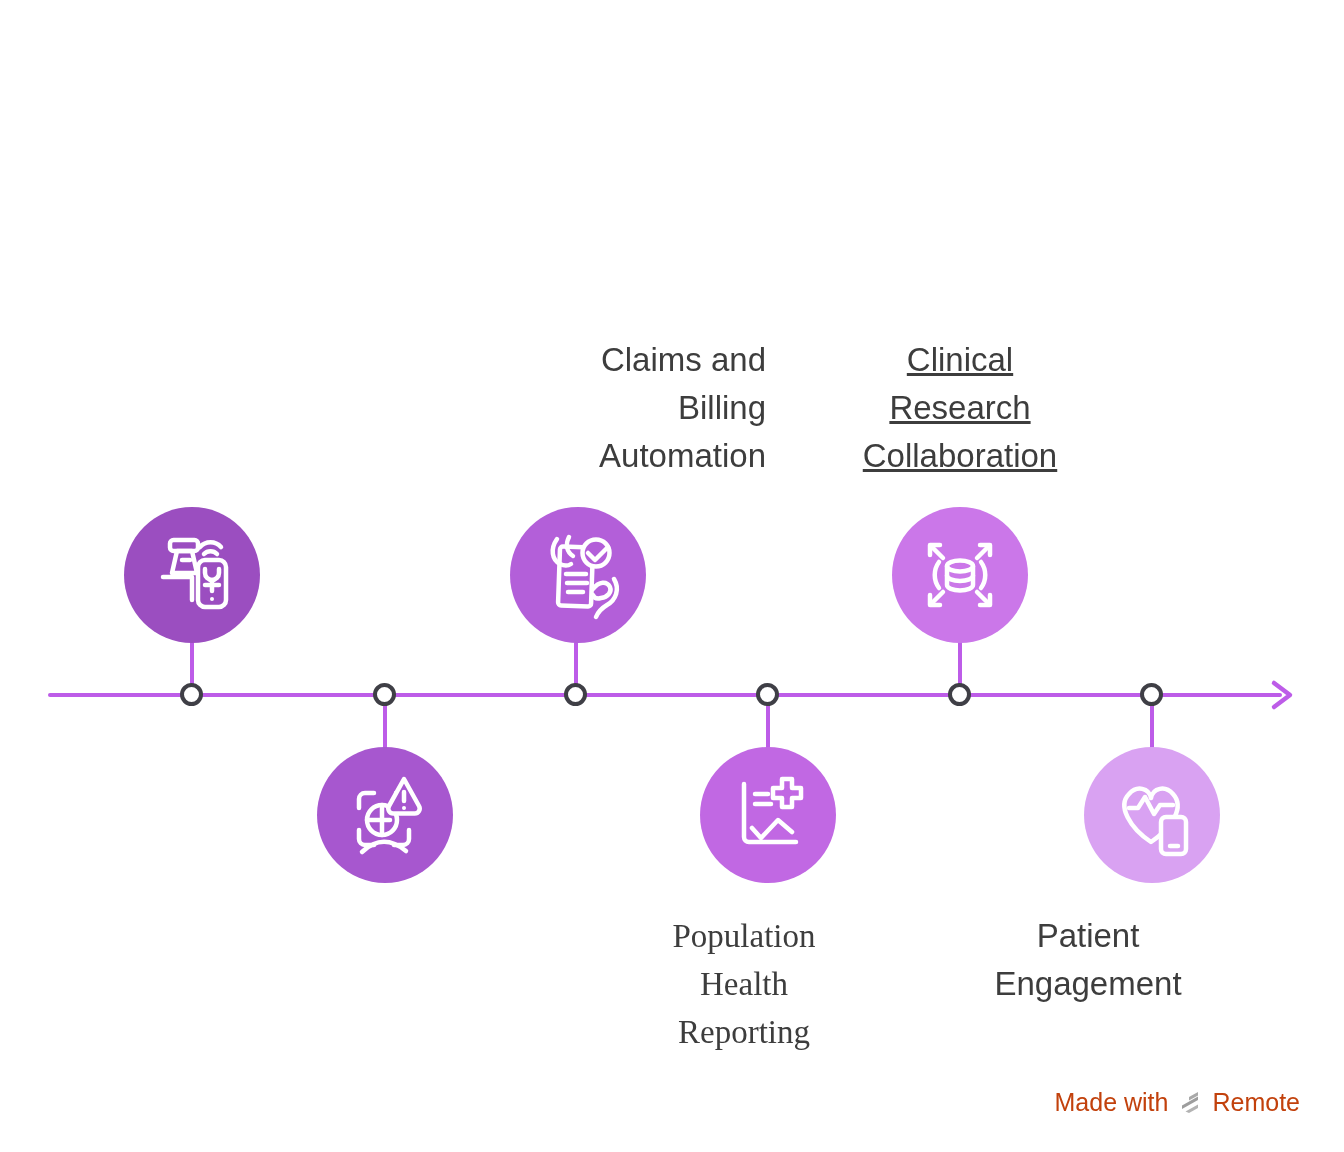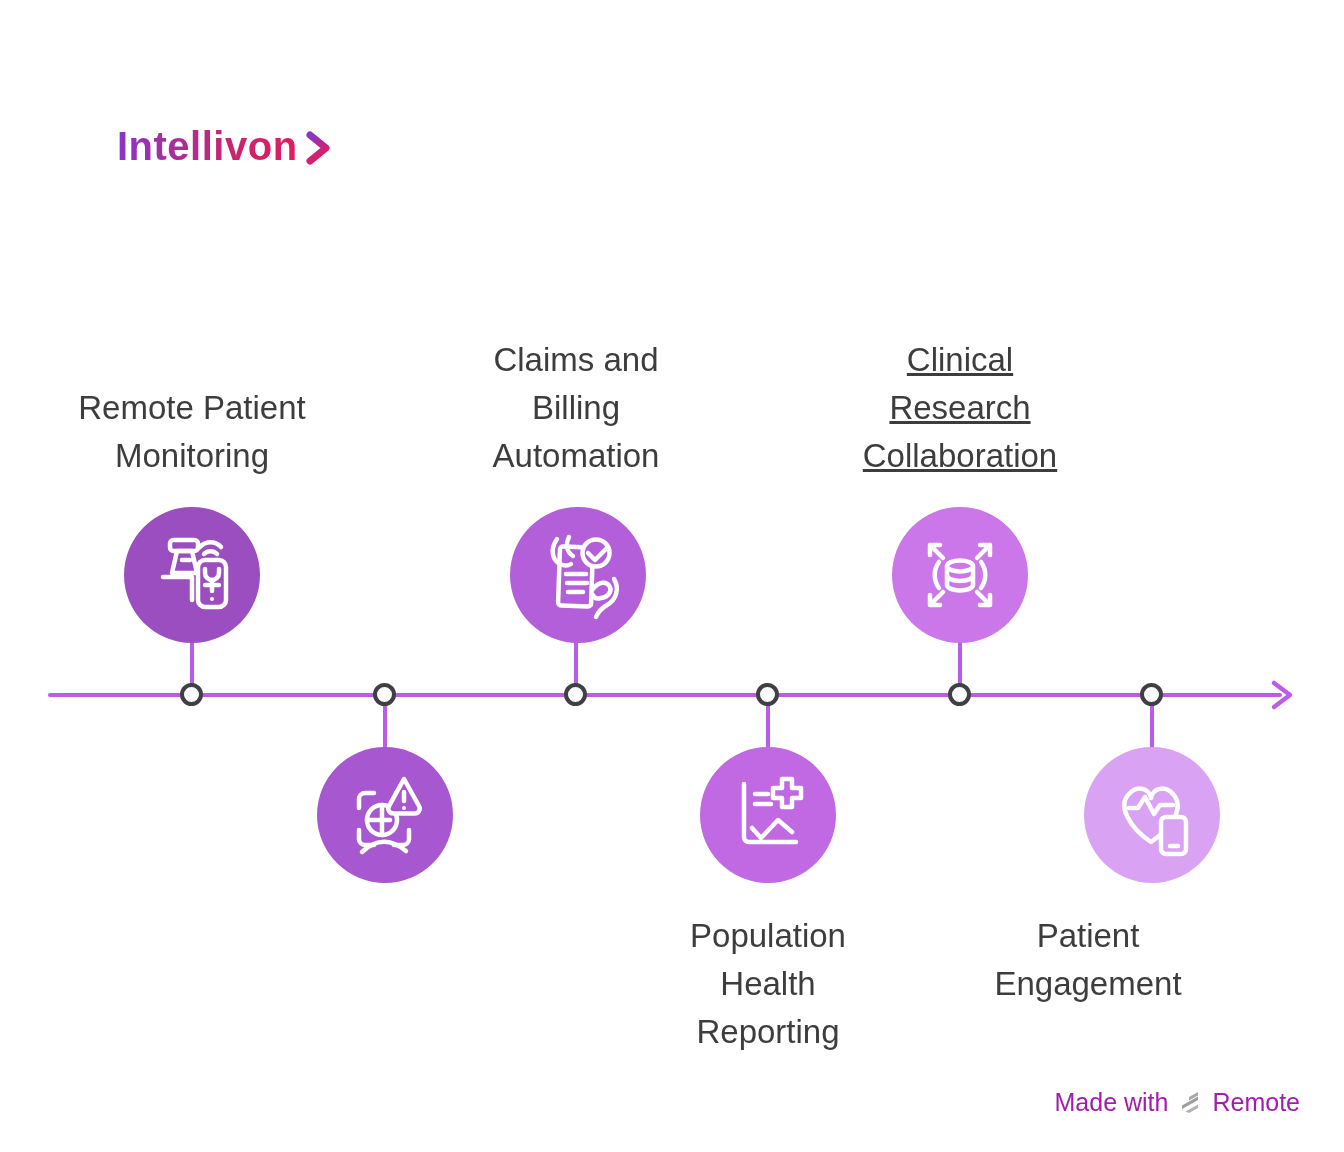--- a/index.html
+++ b/index.html
@@ -38,51 +38,37 @@
   .connector{position:absolute;width:4px;border-radius:2px;}
   .node-dot{
     position:absolute;width:15px;height:15px;border-radius:50%;
     background:#ffffff;border:4.5px solid #3f3f46;box-sizing:content-box;
   }
 
   
   .footer{
     position:absolute;top:1088px;right:44px;
     display:flex;align-items:center;gap:9px;
-    font-size:25px;color:#a21caf;font-weight:500;
+    font-size:25px;color:#c2410c;font-weight:500;
   }
   .icon-stroke{stroke:#fff;fill:none;stroke-width:4.5;stroke-linecap:round;stroke-linejoin:round;}
 </style>
 </head>
 <body>
 
 <div class="canvas">
 
-  <div class="logo">
-    <span class="logo-text" style="background-image: linear-gradient(94deg, rgb(138, 53, 200) 0%, rgb(201, 37, 111) 62%, rgb(227, 27, 94) 100%);">Intellivon</span>
-    <svg class="logo-chev" width="36" height="38" viewBox="0 0 36 38">
-      <defs>
-        <linearGradient id="lgchev" x1="0" y1="0" x2="0.45" y2="1">
-          <stop offset="0" stop-color="#8a35c8"></stop>
-          <stop offset="1" stop-color="#e31b5e"></stop>
-        </linearGradient>
-      </defs>
-      <path d="M8 6 L24 19 L8 32" fill="none" stroke="url(#lgchev)" stroke-width="7" stroke-linecap="round" stroke-linejoin="round"></path>
-    </svg>
-  </div>
 
-  <div class="label" style="left:192px;top:384px;">Remote Patient
-Monitoring</div>
-  <div class="label" style="left:576px;top:336px;">Claims and
+  <div class="label" style="left:576px;top:336px;text-align:right;">Claims and
 Billing
 Automation</div>
   <div class="label" style="left:960px;top:336px;text-decoration:underline;">Clinical
 Research
 Collaboration</div>
-  <div class="label" style="left:768px;top:912px;">Population
+  <div class="label" style="left:744px;top:912px;font-family:Liberation Serif, serif;">Population
 Health
 Reporting</div>
   <div class="label" style="left:1088px;top:912px;">Patient
 Engagement</div>
 
   <div class="tl-line" style="left: 48px; top: 693px; width: 1234px; background: rgb(189, 92, 232);"></div>
   <svg style="position:absolute;left:1268px;top:679px;" width="34" height="34" viewBox="0 0 34 34">
     <path id="arrowhead" d="M6 4 L22 16 L6 28" fill="none" stroke="#bd5ce8" stroke-width="4.5" stroke-linecap="round" stroke-linejoin="round"></path>
   </svg>
 

